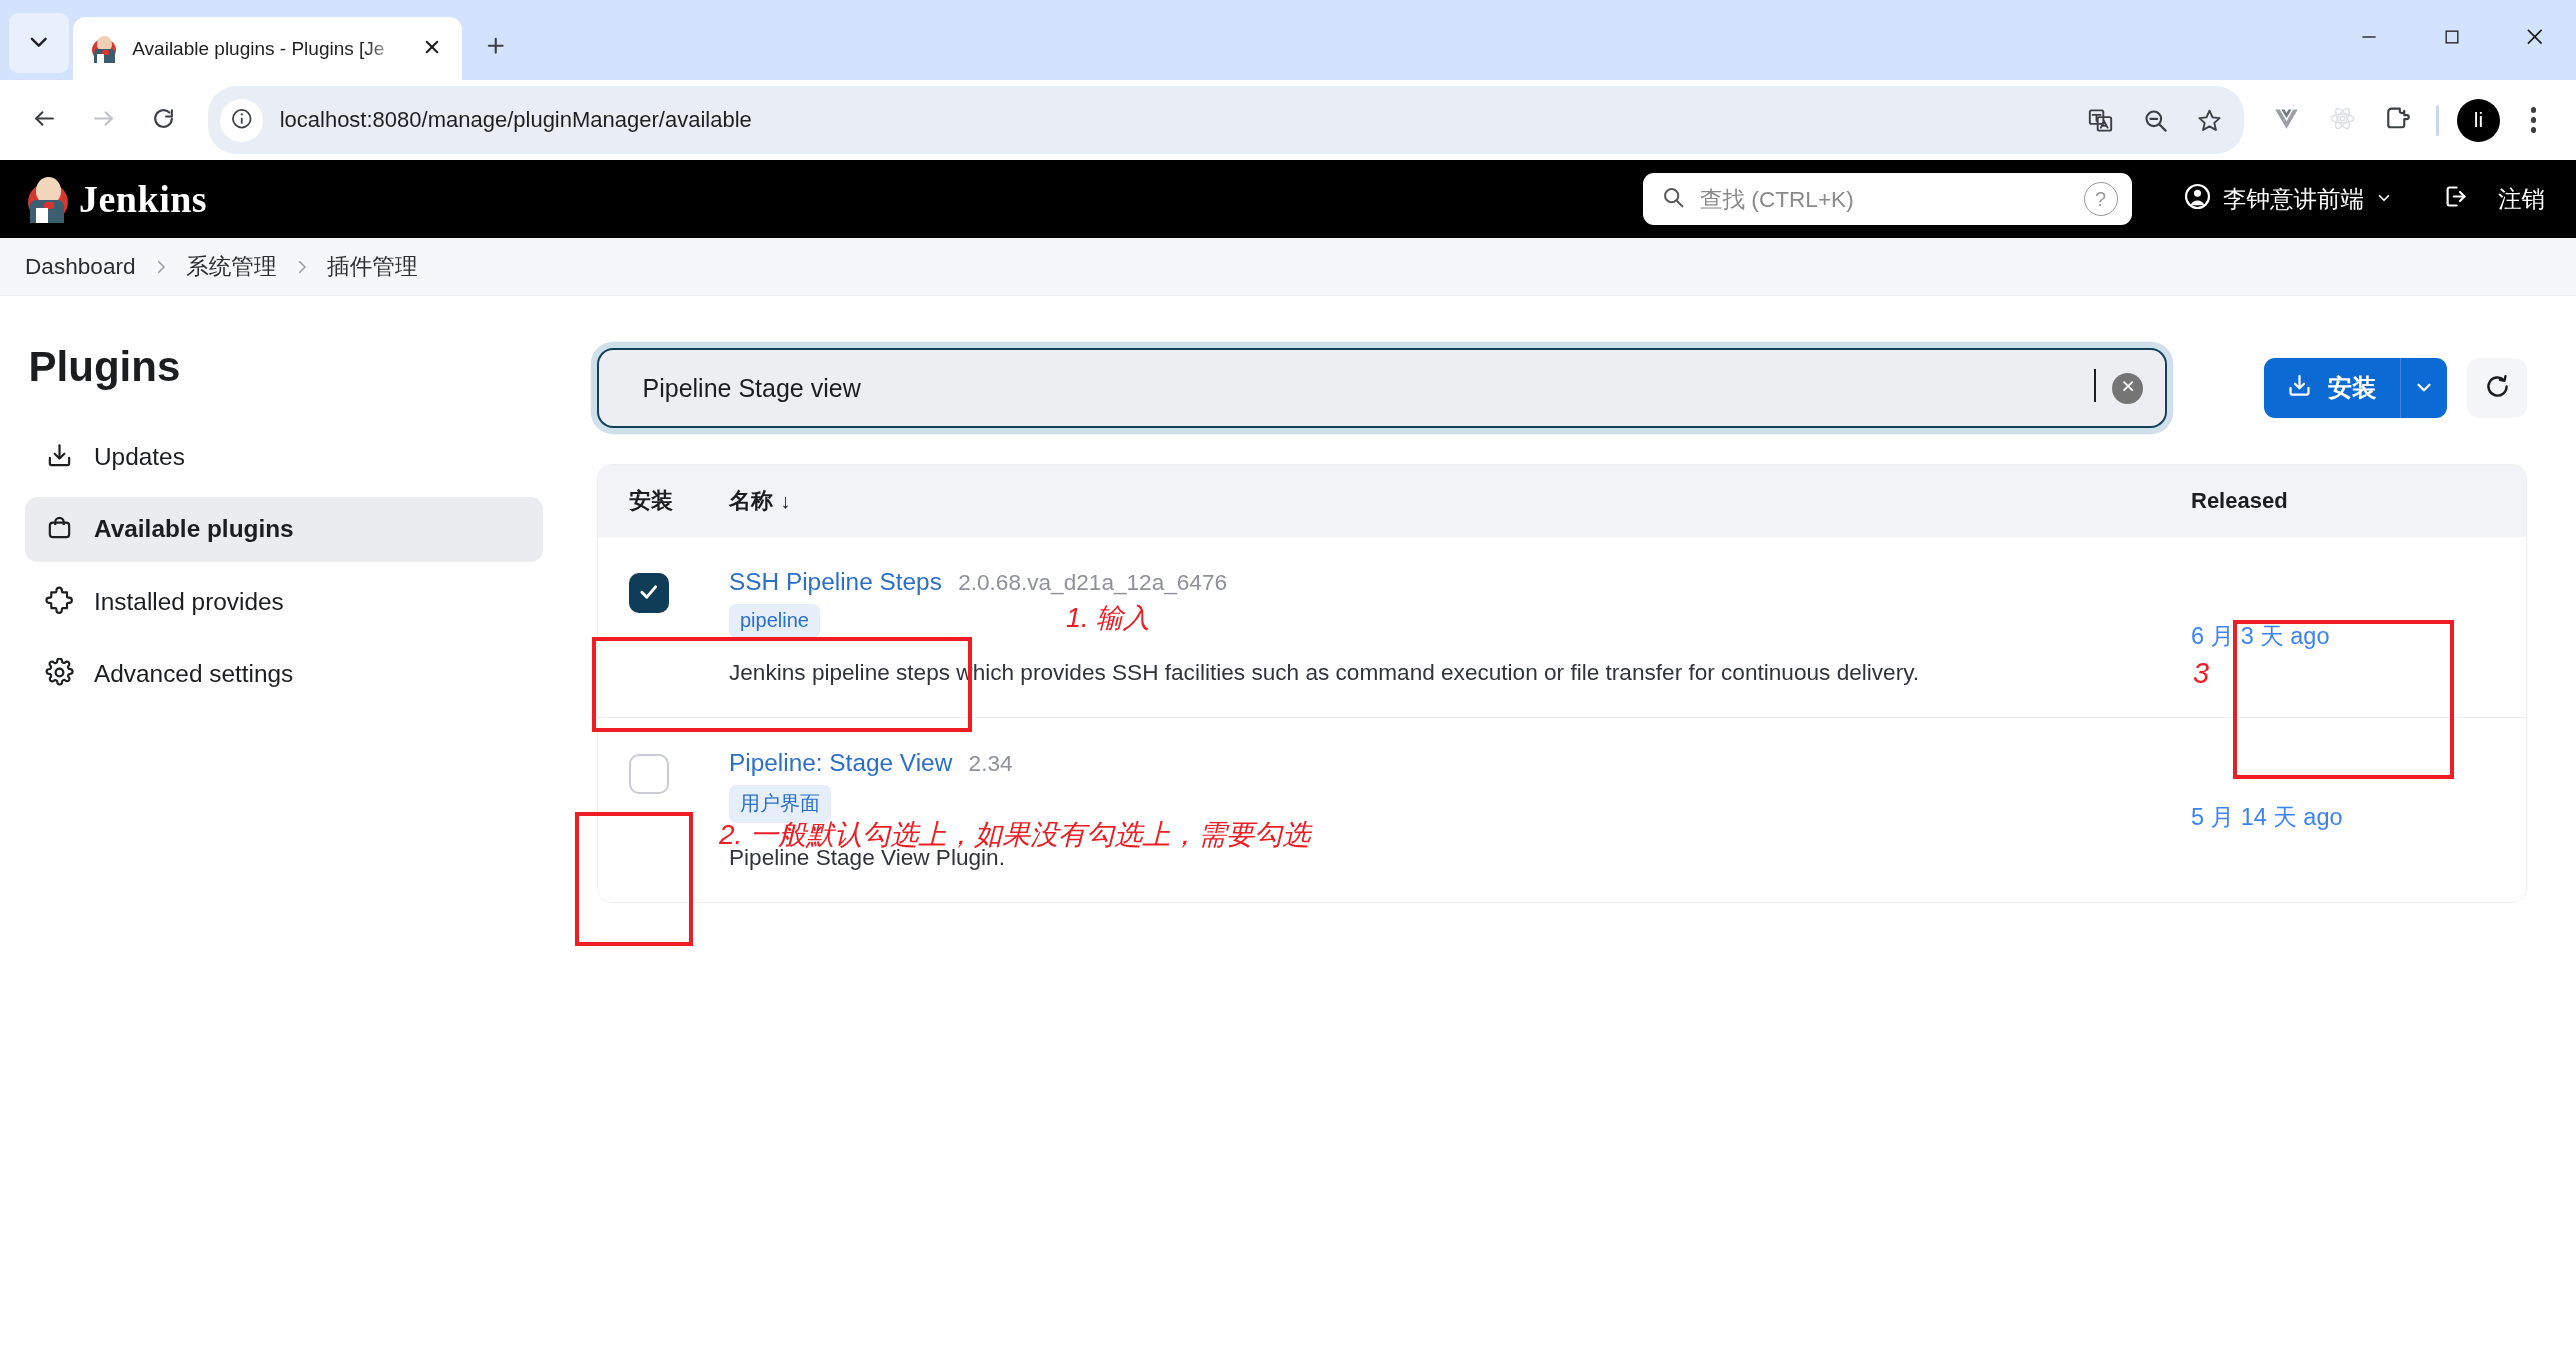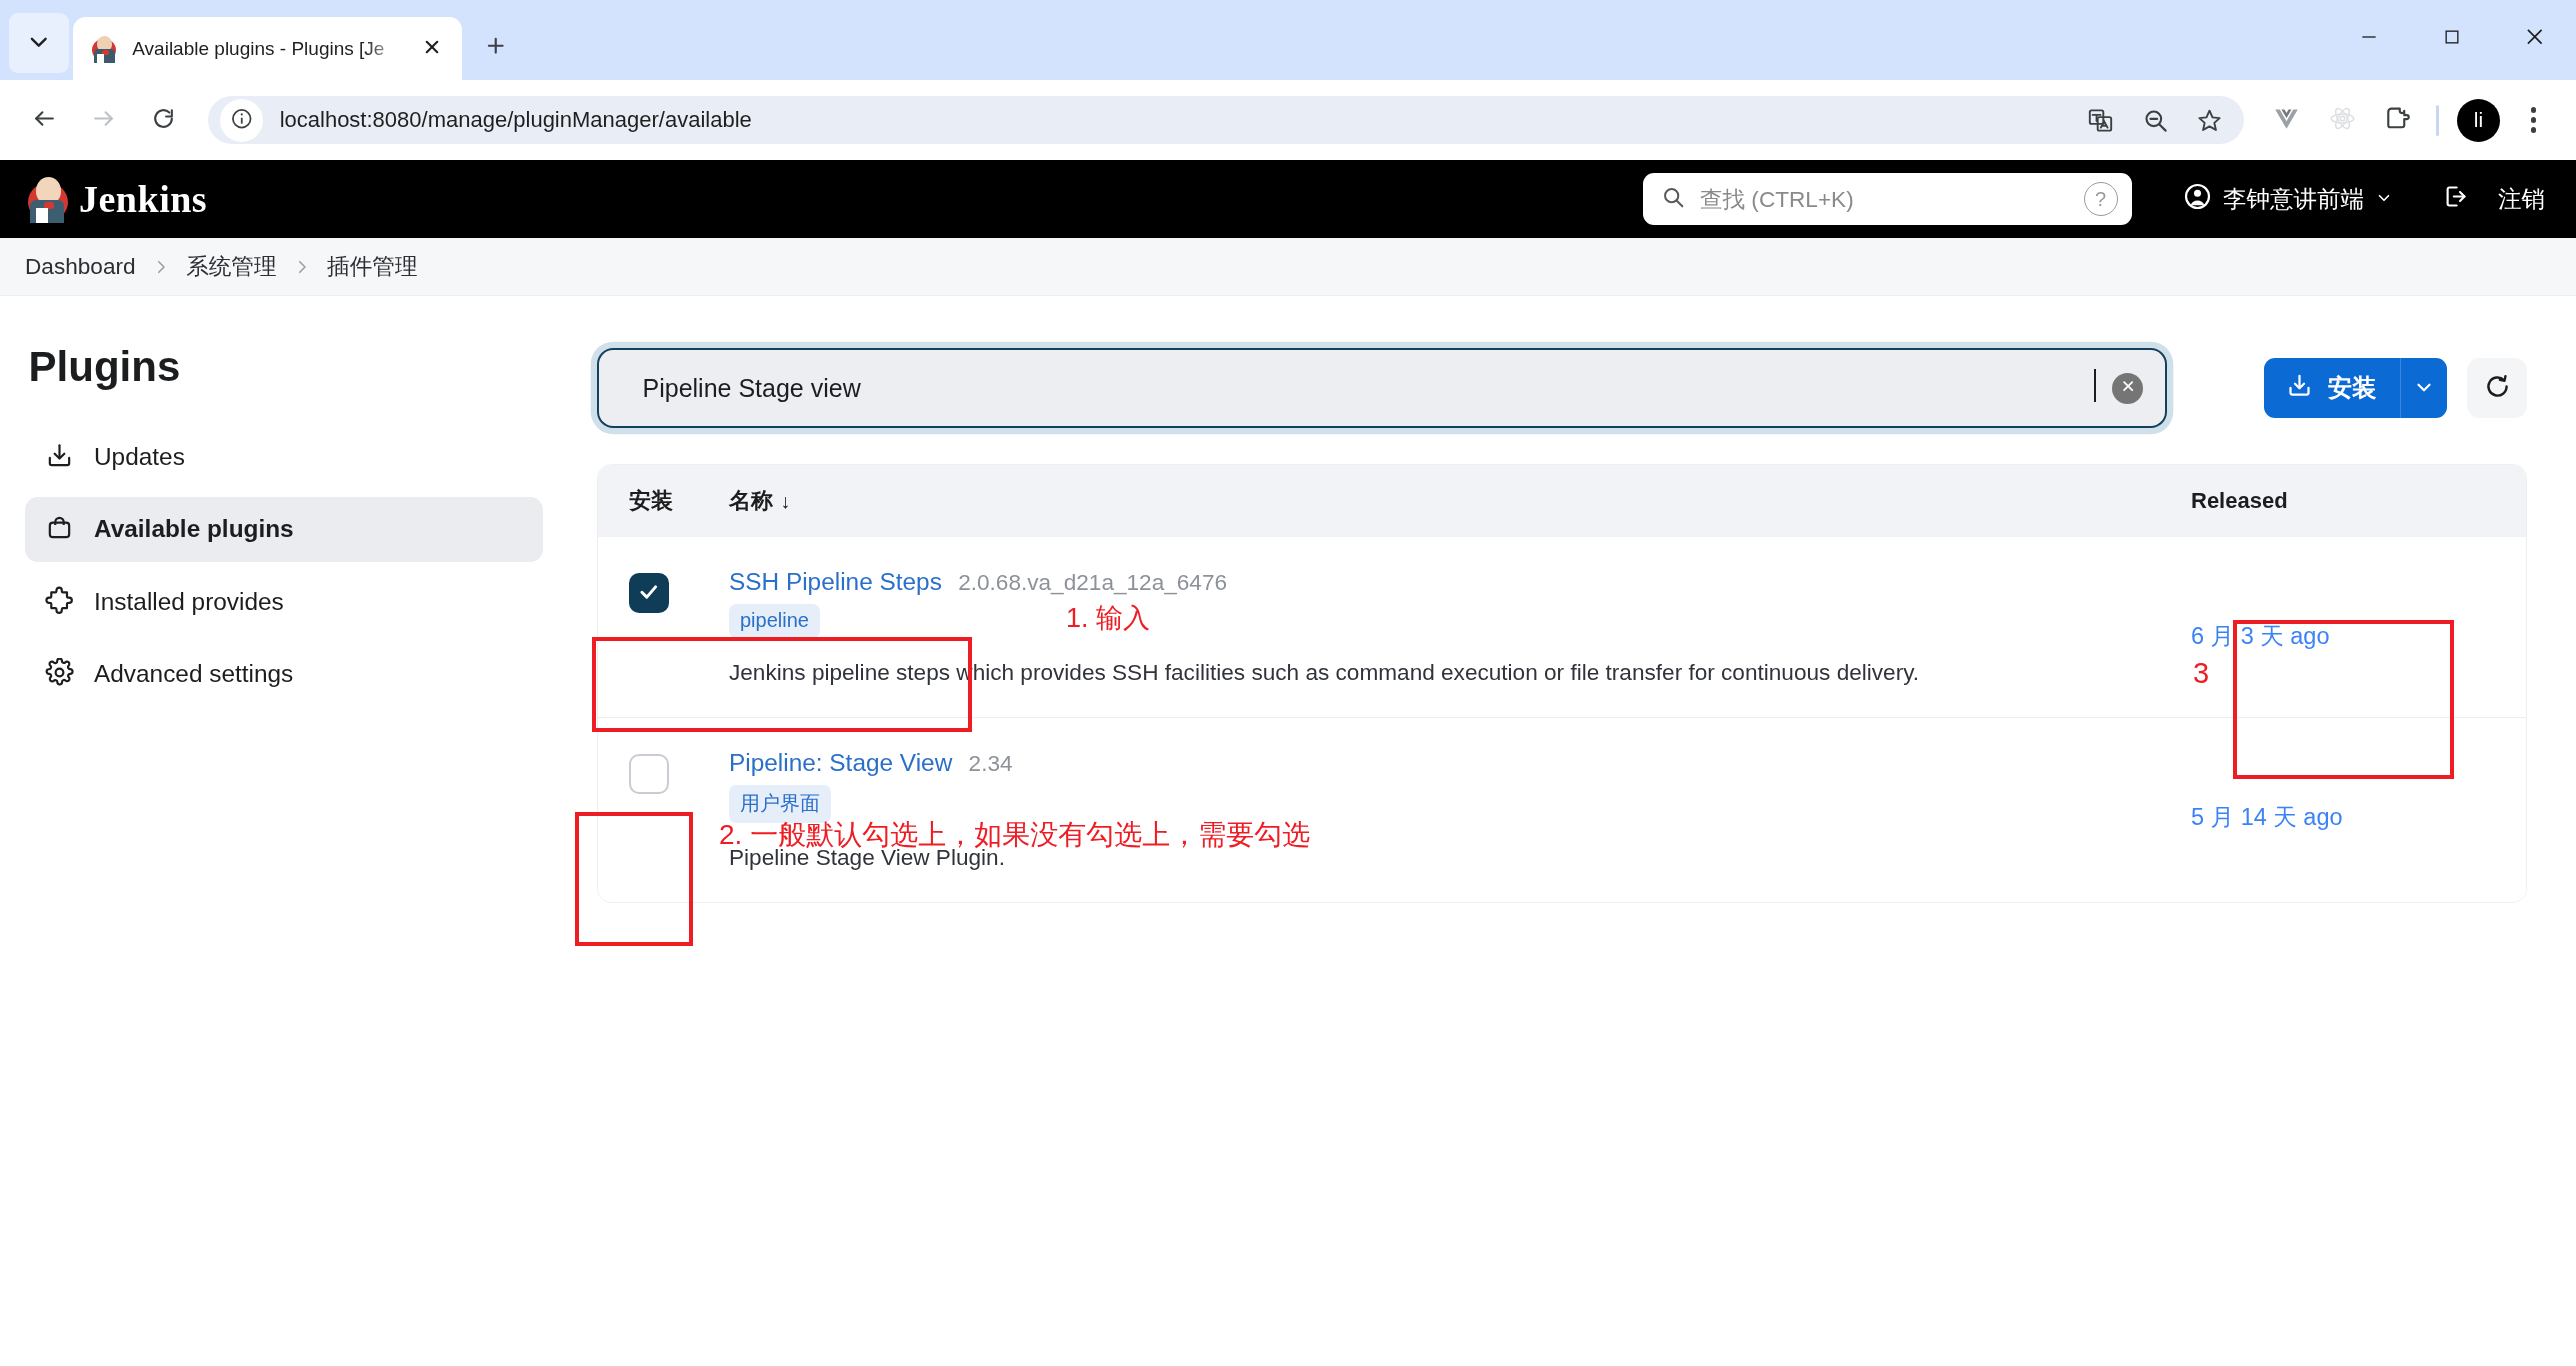--- a/index.html
+++ b/index.html
@@ -125,21 +125,21 @@
   }
   .nav-btn {
     width: 56px; height: 56px;
     border-radius: 50%;
     display: flex; align-items: center; justify-content: center;
     flex: 0 0 auto;
   }
   .nav-btn svg { width: 25px; height: 25px; }
   .omnibox {
     flex: 1 1 auto;
-    height: 48px;
+    height: 68px;
     background: #e9eef6;
     border-radius: 28px;
     display: flex;
     align-items: center;
     margin: 0 12.7px;
     padding-left: 9px;
     position: relative;
   }
   .omnibox-info {
     width: 43px; height: 43px;
@@ -525,20 +525,21 @@
     padding-top: 52px;
   }
 
   
   .ann {
     position: absolute;
     color: #ee1c23;
     font-size: 27px;
     white-space: nowrap;
     pointer-events: none;
+    font-style: italic;
   }
   .ann-box {
     position: absolute;
     border: 4.5px solid #ee1c23;
     pointer-events: none;
   }
   #ann-1 { left: 1066px; top: 304px; }
   #ann-box-1 { left: 592px; top: 341px; width: 380px; height: 95px; }
   #ann-2 { left: 719px; top: 520px; font-size: 28px; }
   #ann-box-2 { left: 575px; top: 516px; width: 118px; height: 134px; }

